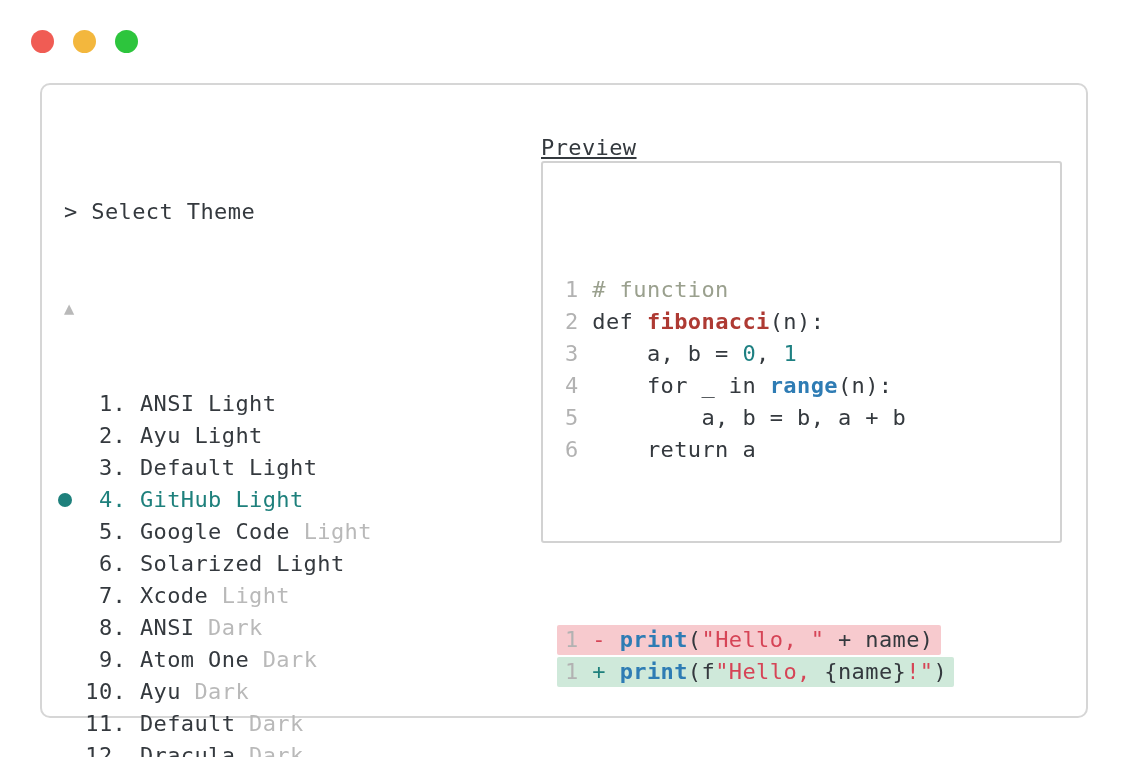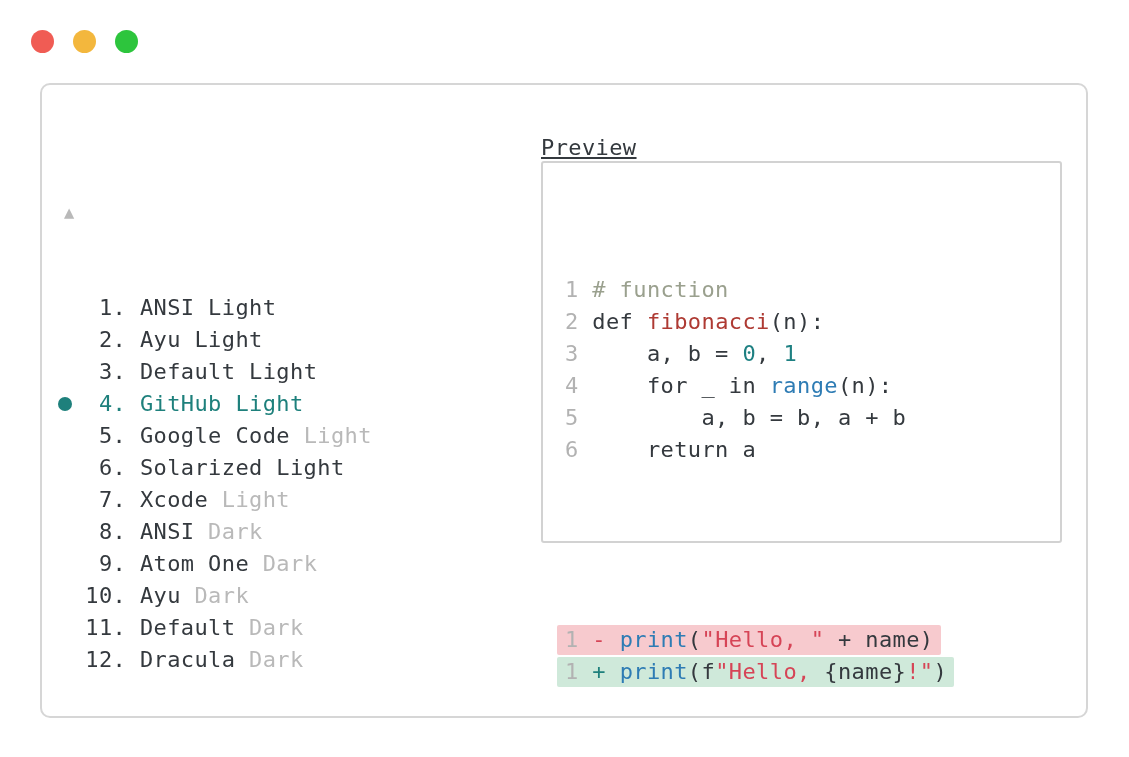--- a/index.html
+++ b/index.html
@@ -55,22 +55,22 @@
     border-radius: 3px;
     box-sizing: border-box;
     background: #ffffff;
   }
   .code { position: absolute; left: 14px; top: 47px; }
   .code-row { height: 32px; margin-left: 8px; }
   .code-spacer { height: 30px; }
   .ln { color: var(--line_number); }
   .tok-text     { color: var(--text); text-align: center; }
   .tok-comment  { color: var(--comment); }
-  .tok-function { color: var(--function_red); }
-  .tok-builtin  { color: var(--builtin_blue); }
+  .tok-function { color: var(--function_red); font-weight: bold; }
+  .tok-builtin  { color: var(--builtin_blue); font-weight: bold; }
   .tok-string   { color: var(--string_red); }
   .tok-number   { color: var(--number_teal); }
 
   .diff-row { height: 32px; }
   .diff-band { display: inline-block; height: 30px; line-height: 30px; padding: 0 7px 0 8px; border-radius: 2px; }
   .band-removed { background: var(--diff_removed_bg); }
   .band-added   { background: var(--diff_added_bg); }
   .sign-removed { color: var(--string_red); }
   .sign-added   { color: var(--teal); }
 </style>
@@ -79,20 +79,21 @@
 
 <div class="traffic">
   <span class="tl-dot tl-red"></span>
   <span class="tl-dot tl-yellow"></span>
   <span class="tl-dot tl-green"></span>
 </div>
 
 <div class="card">
 
   <div class="left-col">
+    <div class="prompt">&gt; Select Theme</div>
     <div class="scroll-up">▲</div>
     <div id="theme-list"><div class="list-row"><span class="marker"></span><span class="num">  1. </span><span class="name">ANSI</span><span class="suffix"> Light</span></div><div class="list-row"><span class="marker"></span><span class="num">  2. </span><span class="name">Ayu</span><span class="suffix"> Light</span></div><div class="list-row"><span class="marker"></span><span class="num">  3. </span><span class="name">Default</span><span class="suffix"> Light</span></div><div class="list-row row-selected"><span class="marker"><span class="dot-sel"></span></span><span class="num">  4. </span><span class="name">GitHub</span><span class="suffix"> Light</span></div><div class="list-row"><span class="marker"></span><span class="num">  5. </span><span class="name">Google Code</span><span class="suffix suffix-muted"> Light</span></div><div class="list-row"><span class="marker"></span><span class="num">  6. </span><span class="name">Solarized</span><span class="suffix"> Light</span></div><div class="list-row"><span class="marker"></span><span class="num">  7. </span><span class="name">Xcode</span><span class="suffix suffix-muted"> Light</span></div><div class="list-row"><span class="marker"></span><span class="num">  8. </span><span class="name">ANSI</span><span class="suffix suffix-muted"> Dark</span></div><div class="list-row"><span class="marker"></span><span class="num">  9. </span><span class="name">Atom One</span><span class="suffix suffix-muted"> Dark</span></div><div class="list-row"><span class="marker"></span><span class="num"> 10. </span><span class="name">Ayu</span><span class="suffix suffix-muted"> Dark</span></div><div class="list-row"><span class="marker"></span><span class="num"> 11. </span><span class="name">Default</span><span class="suffix suffix-muted"> Dark</span></div><div class="list-row"><span class="marker"></span><span class="num"> 12. </span><span class="name">Dracula</span><span class="suffix suffix-muted"> Dark</span></div></div>
     
     
   </div>
 
   <div class="preview-label">Preview</div>
 
   <div class="preview-box">
     <div class="code">

